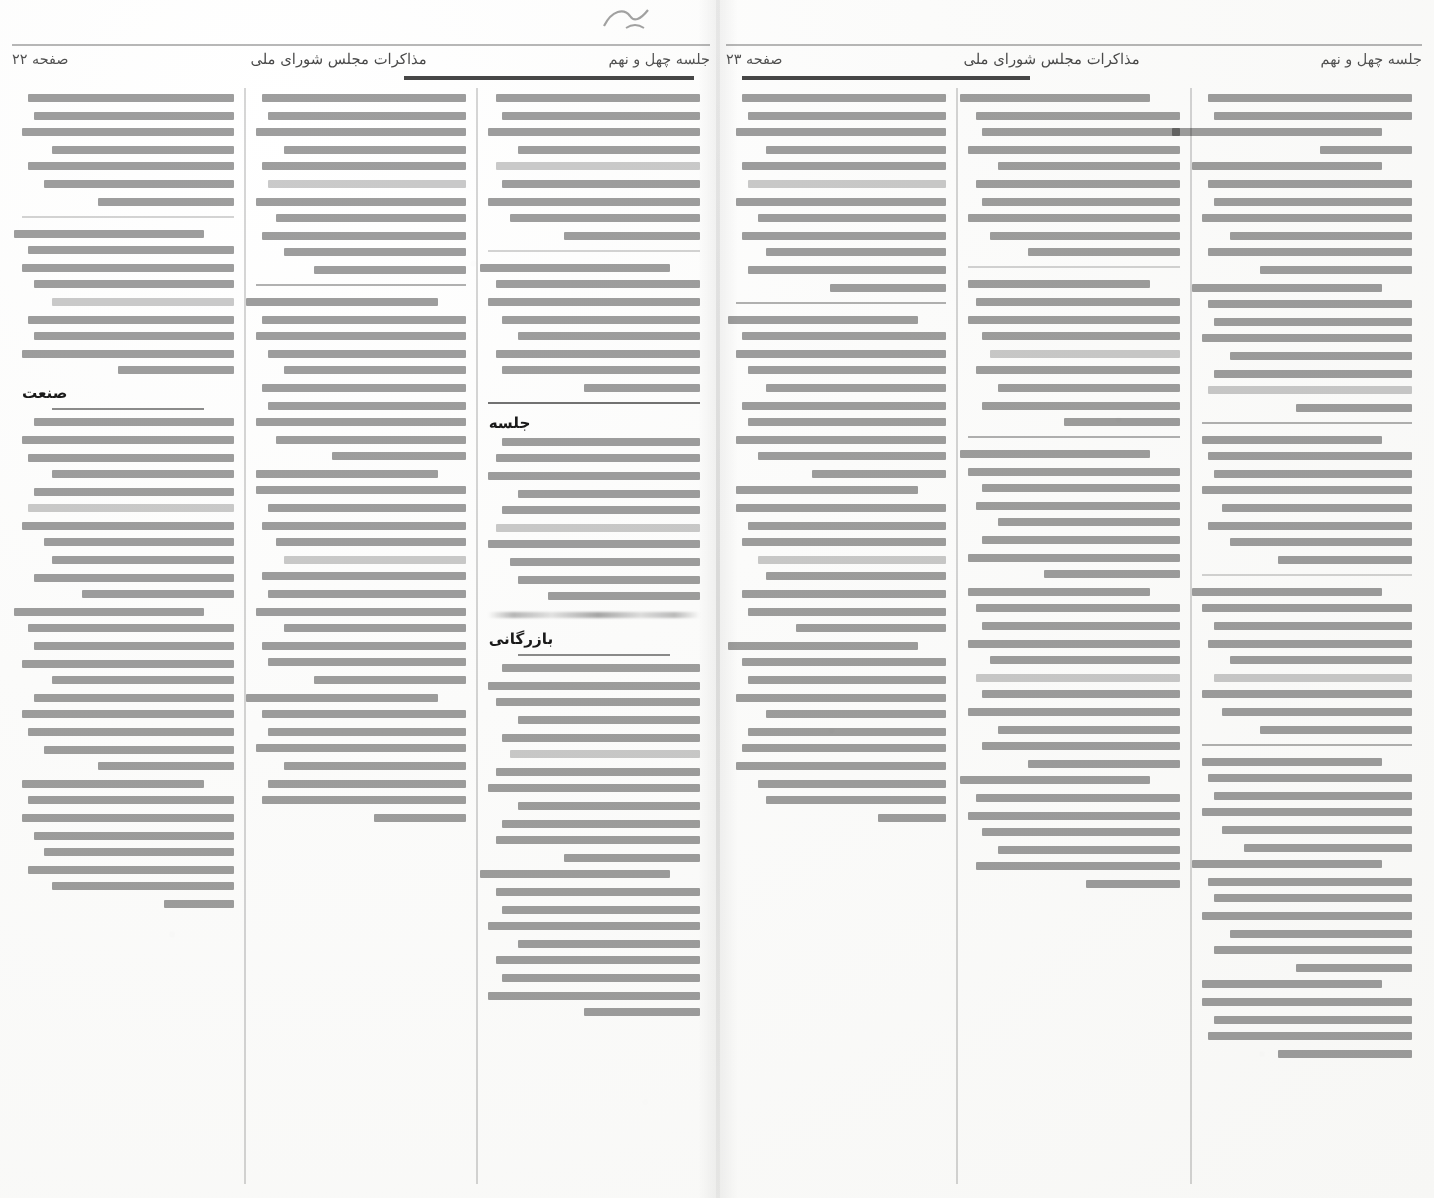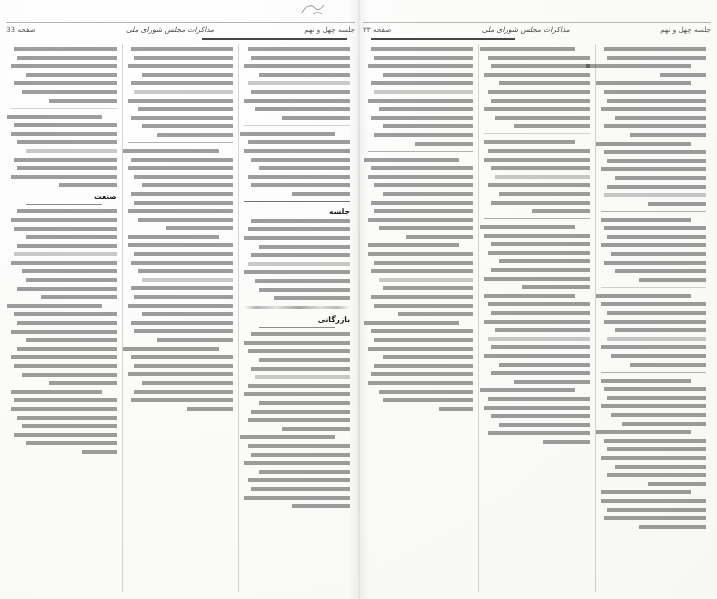--- a/index.html
+++ b/index.html
@@ -37,21 +37,21 @@
   }
 
   
   .hdr{position:relative;height:44px;}
   .hdr-row{
     position:absolute;left:0;right:0;bottom:10px;
     display:flex;align-items:flex-end;justify-content:space-between;
     font-size:7.2px;color:#2c2c2c;letter-spacing:.2px;
   }
   .hdr-session{white-space:nowrap;opacity:.82;}
-  .hdr-title{white-space:nowrap;opacity:.86;font-size:7.4px;font-style:italic;}
+  .hdr-title{white-space:nowrap;opacity:.86;font-size:7.4px;}
   .hdr-page{white-space:nowrap;opacity:.82;}
   .rule-thin{
     position:absolute;left:0;right:0;top:22px;height:1px;
     background:rgba(0,0,0,.28);
   }
   .rule-thick{
     position:absolute;left:0;right:0;bottom:4px;height:2px;
     background:rgba(0,0,0,.72);
   }
   .rule-thick.partial-l{left:8px;right:196px;}
@@ -84,21 +84,21 @@
   .ln.l72{width:72%}
   .ln.l64{width:64%}
   .ln.l55{width:55%}
   .ln.l44{width:44%}
   .ln.l33{width:33%}
   .ln.ind{margin-right:14%;}
   .ln.fade{opacity:.62;background:rgba(20,20,20,.36);}
 
   
   .sec{
-    text-align:right;
+    text-align:left;
     font-size:7.6px;
     color:#1a1a1a;
     margin:5px 0 3px 0;
     font-weight:bold;
     letter-spacing:.3px;
   }
   .sec-rule{
     height:1px;background:rgba(0,0,0,.45);
     margin:0 auto 4px auto;width:72%;
   }
@@ -351,21 +351,21 @@
       <div class="edge-shadow left"></div>
     </div>
 
     <div class="page page-right">
 
       <div class="hdr">
         <div class="rule-thin"></div>
         <div class="hdr-row">
           <span class="hdr-session">جلسه چهل و نهم</span>
           <span class="hdr-title">مذاکرات مجلس شورای ملی</span>
-          <span class="hdr-page">صفحه 33</span>
+          <span class="hdr-page">صفحه ۲۲</span>
         </div>
         <div class="rule-thick partial-r"></div>
       </div>
 
       <div class="cols">
 
         <div class="col">
           <div class="col-inner">
             <div class="para">
                 <div class="ln l97"></div>

